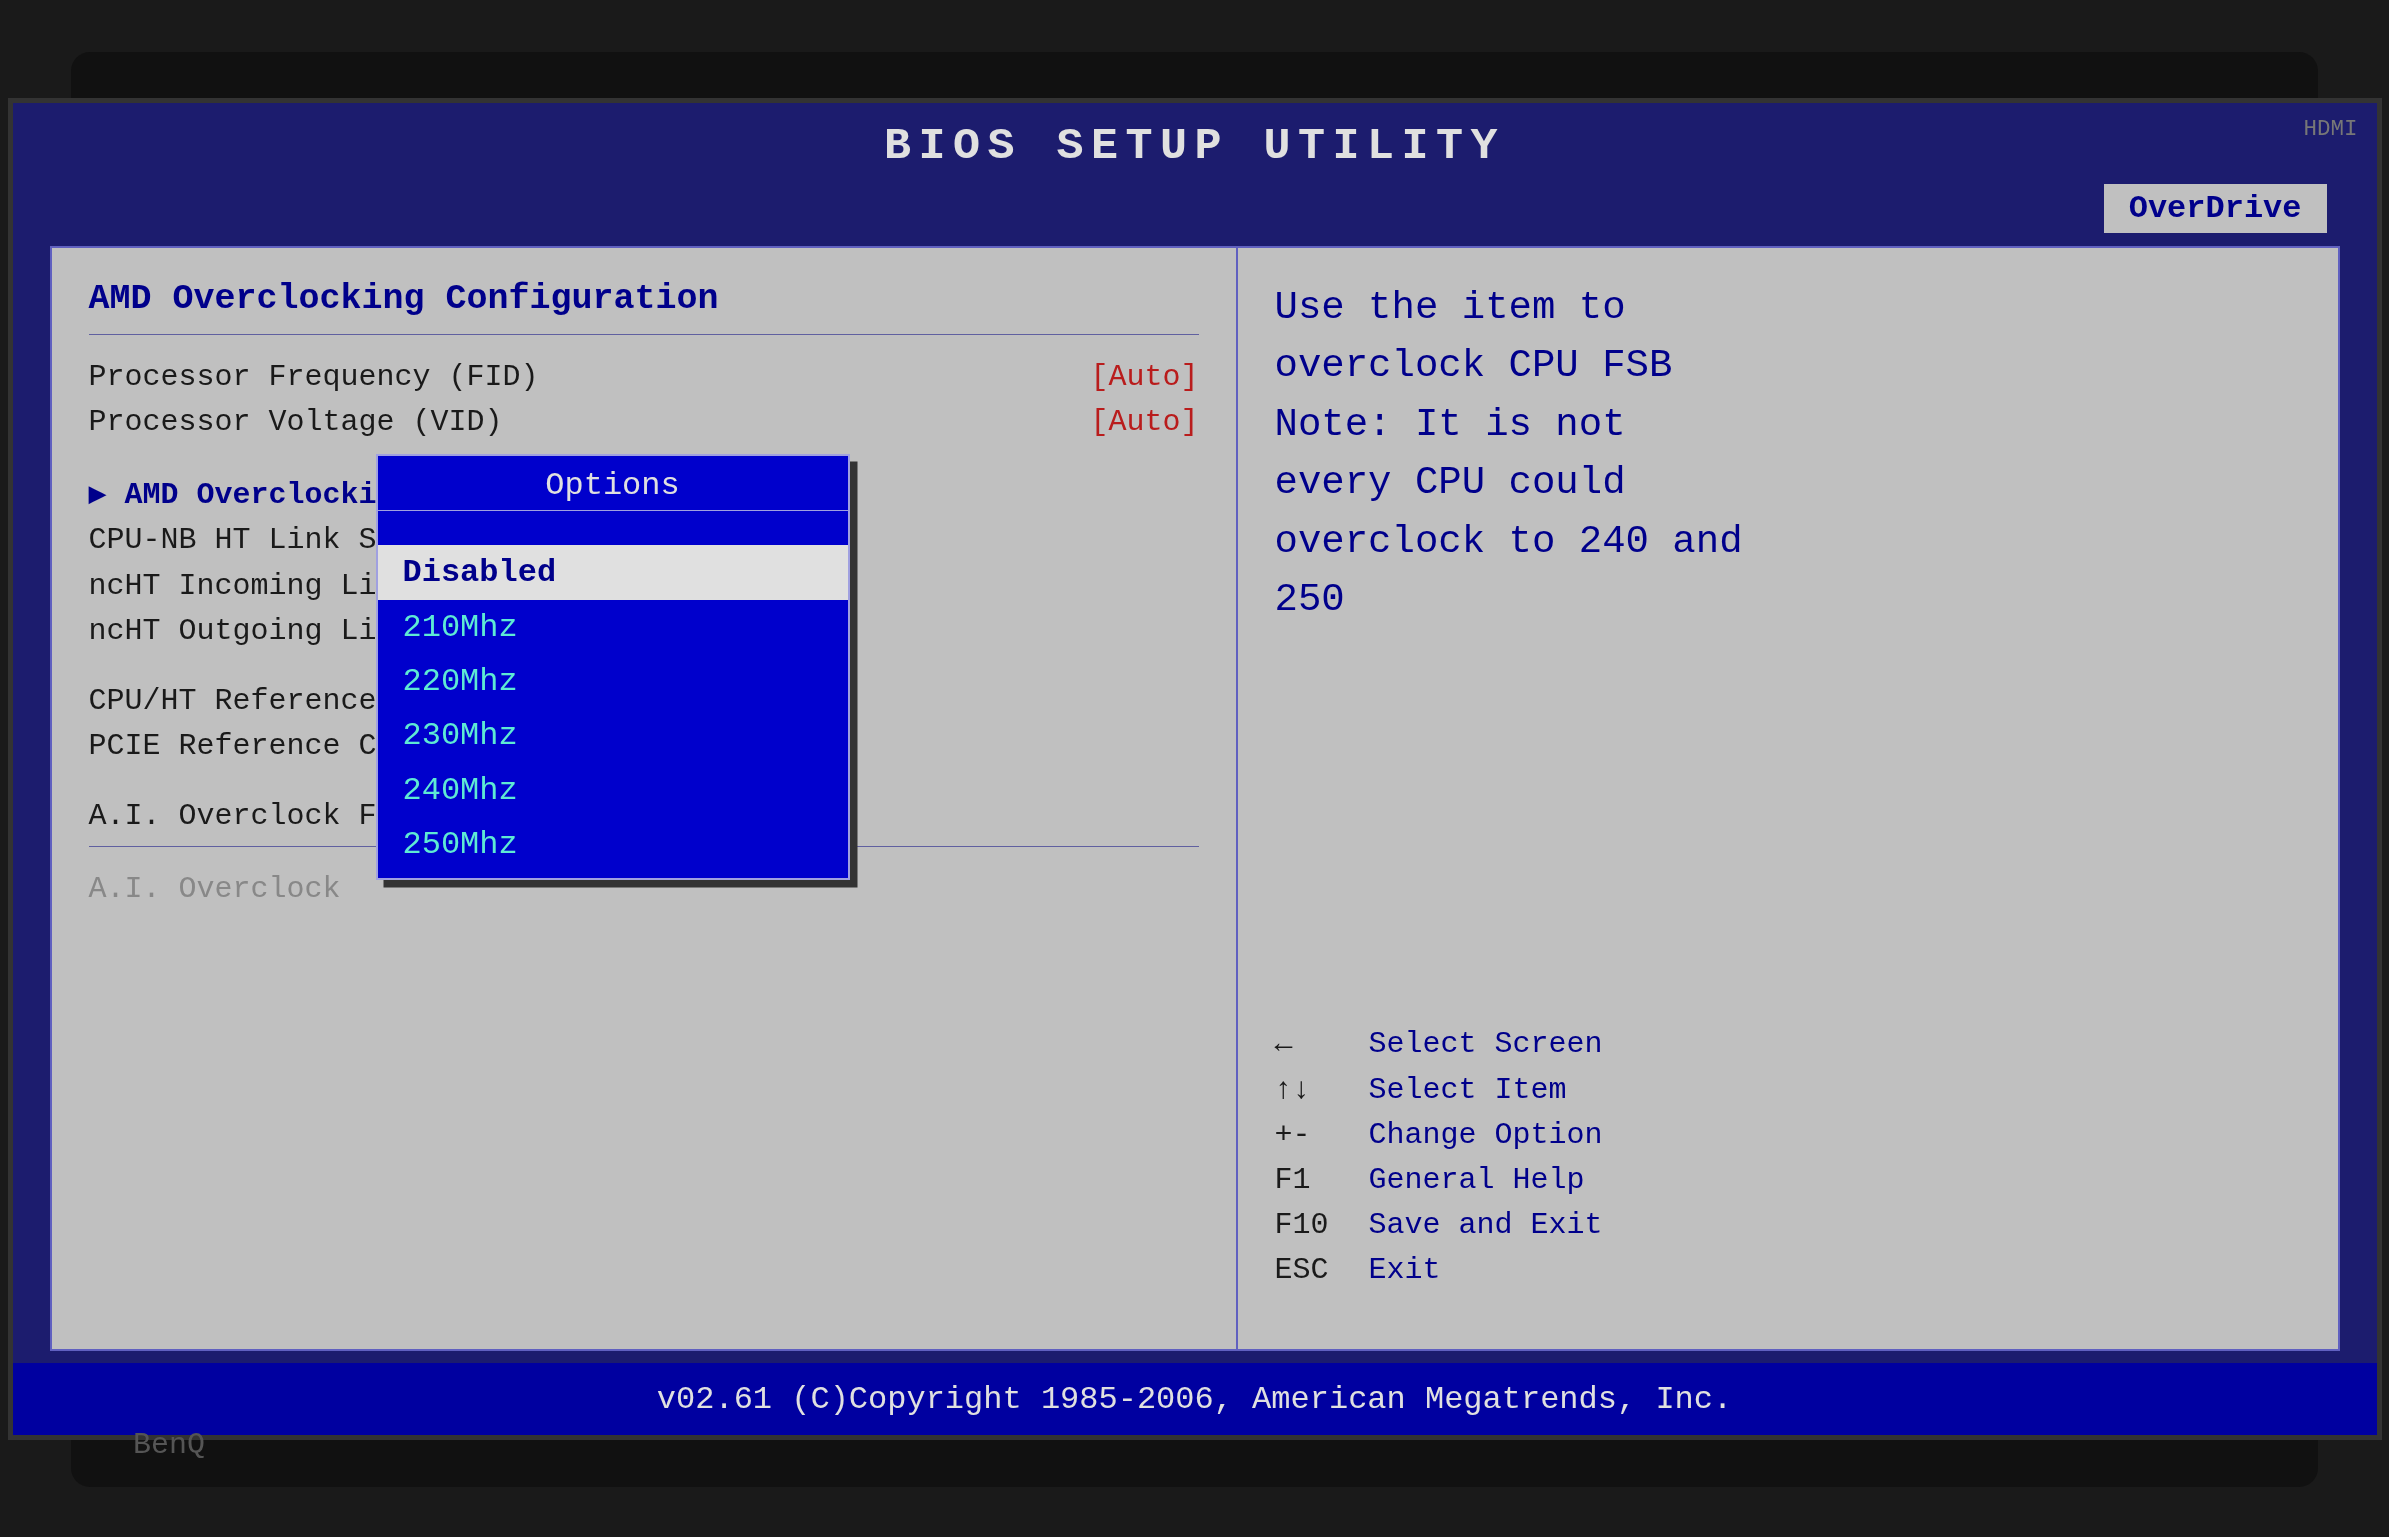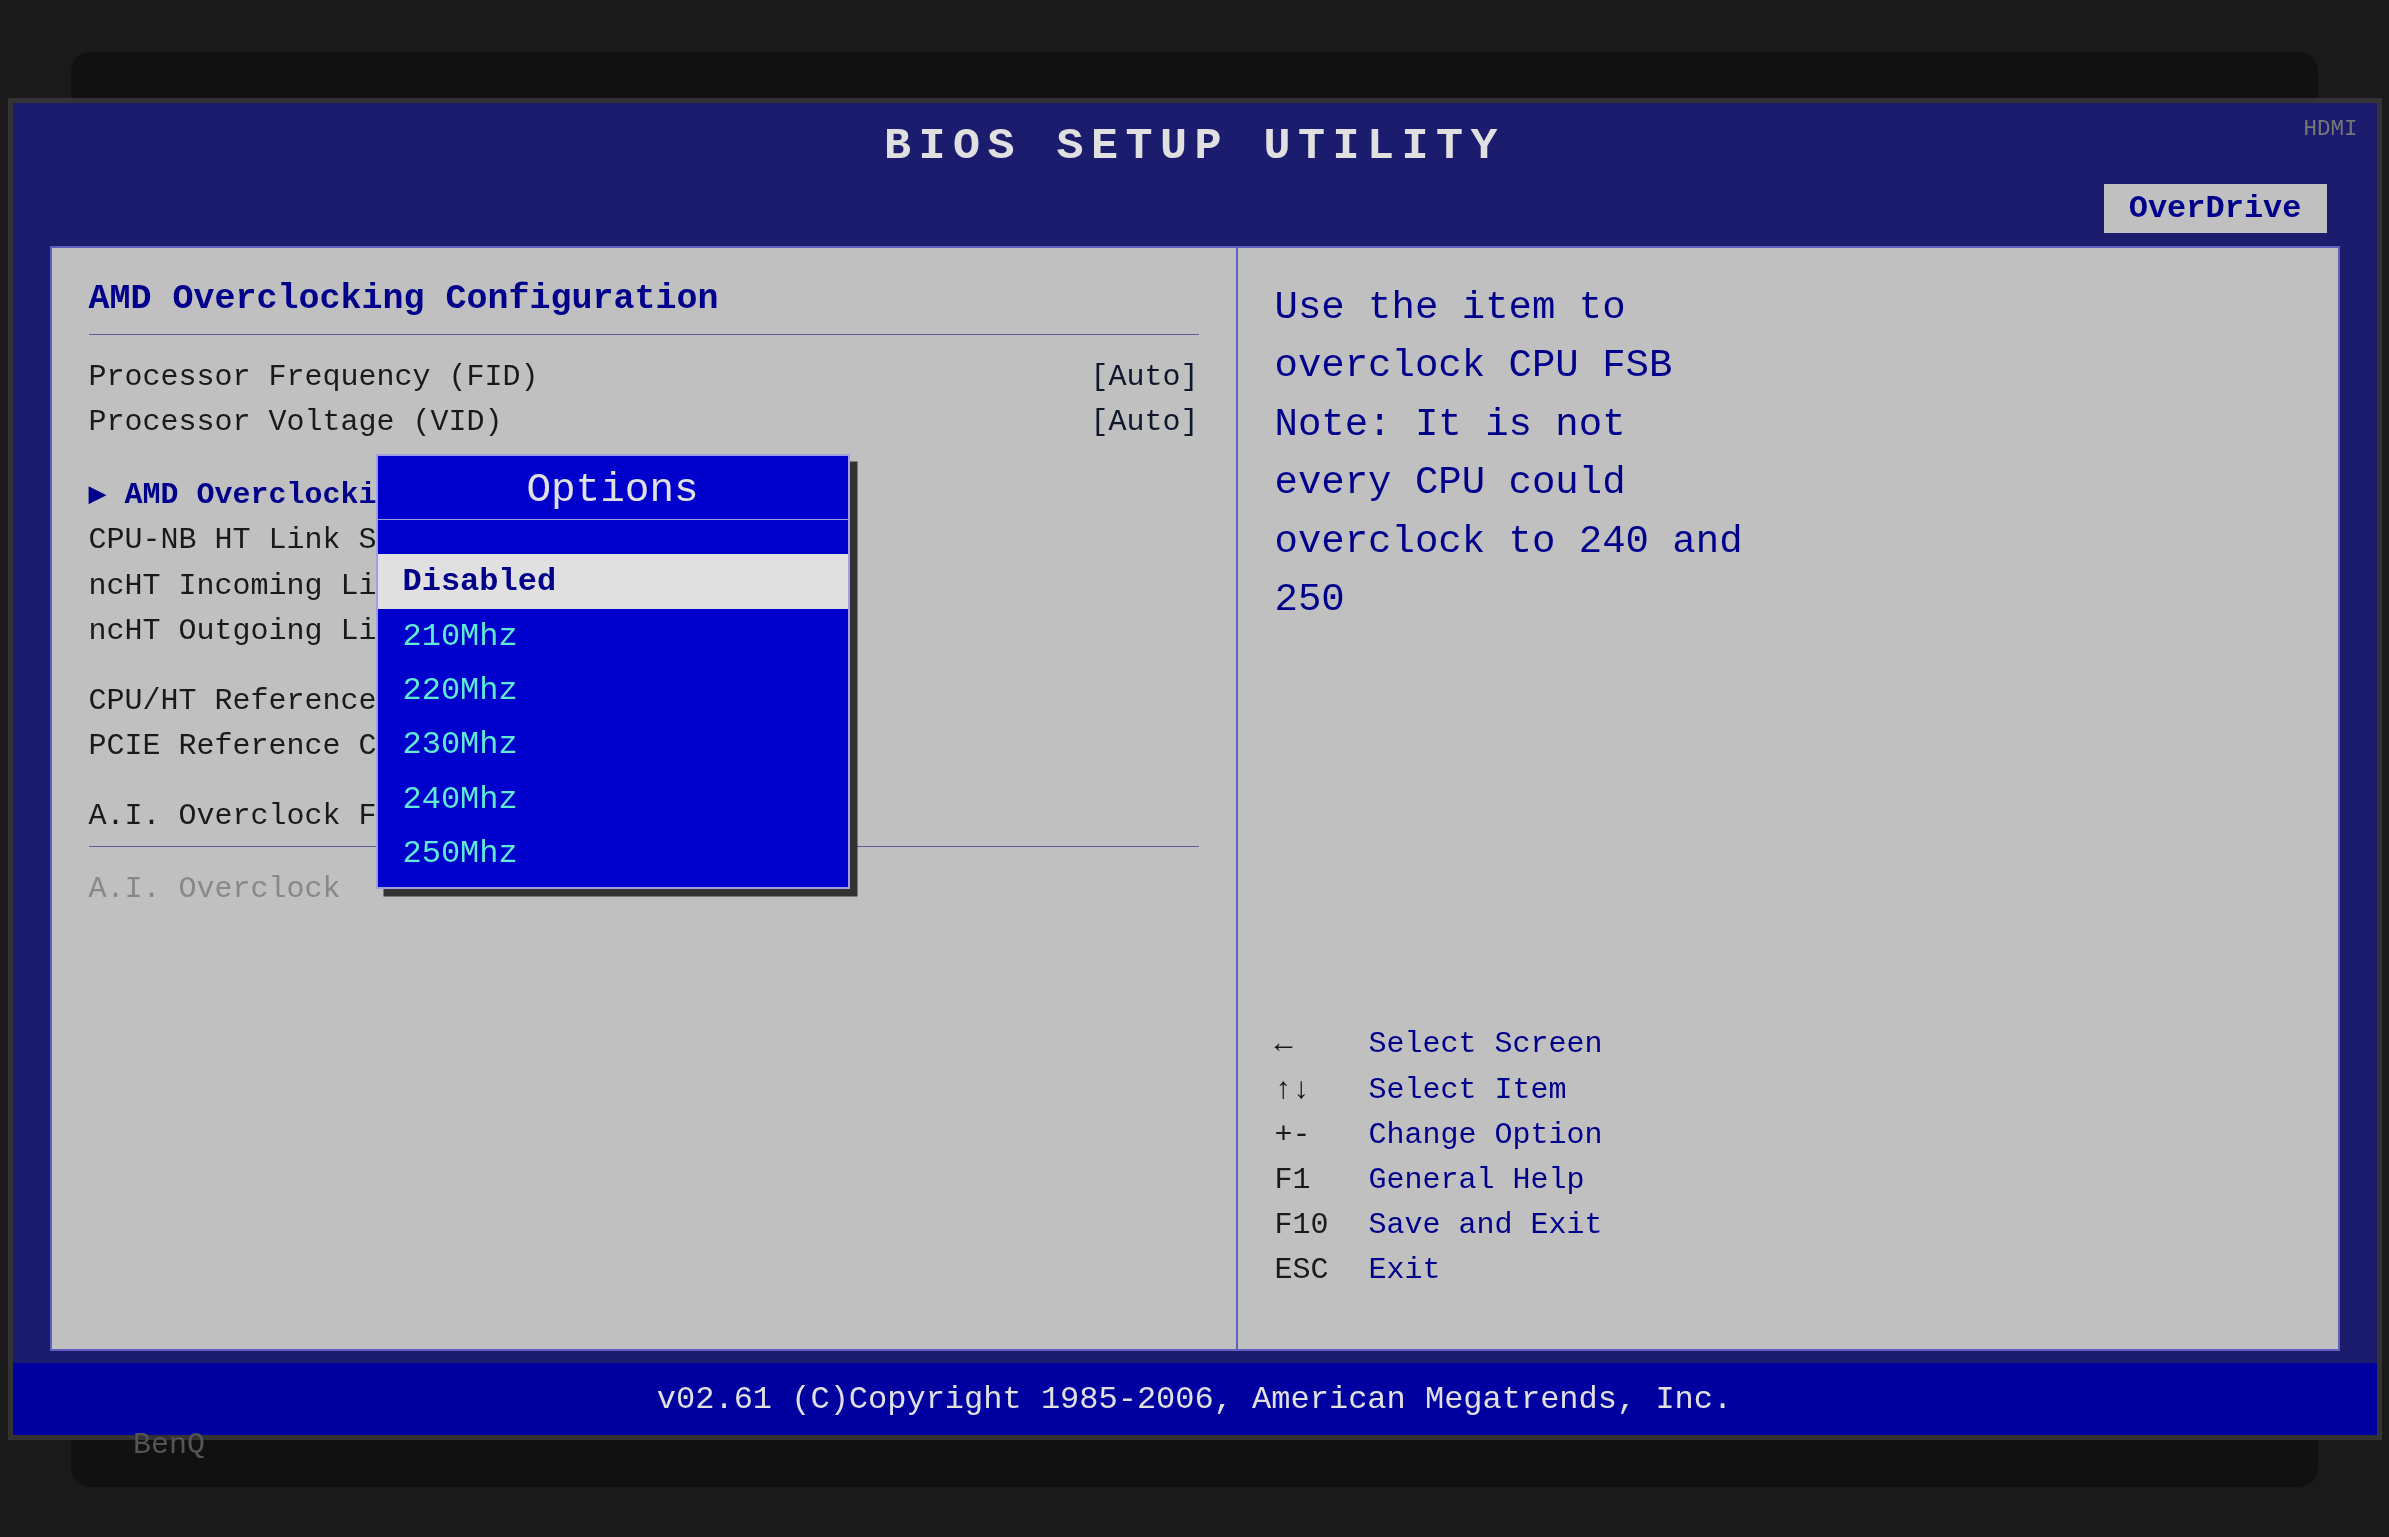--- a/index.html
+++ b/index.html
@@ -100,21 +100,21 @@
       align-items: flex-start;
       margin-bottom: 11.2px;
       gap: 35px;
     }
     .menu-item-label {
       color: #1a1a1a;
       font-size: 30px;
       font-family: 'Courier New', monospace;
     }
     .menu-item-value {
-      color: #0f172a;
+      color: #b91c1c;
       font-size: 30px;
       font-family: 'Courier New', monospace;
     }
     .menu-item-blue {
       color: #00008b;
       font-size: 30px;
       font-family: 'Courier New', monospace;
       font-weight: bold;
     }
     .spacer { height: 25px; }
@@ -173,21 +173,21 @@
       left: 324px;
       width: 474px;
       background: #0000cc;
       border: 2.5px solid #a0a0e0;
       z-index: 10;
       box-shadow: 7.5px 7.5px 0 #333;
     }
     .options-title {
       background: #0000cc;
       color: #e0e0e0;
-      font-size: 41px;
+      font-size: 32px;
       font-family: 'Courier New', monospace;
       text-align: center;
       padding: 11.2px 0 6.2px 0;
       border-bottom: 1.9px solid #a0a0e0;
     }
     .options-list {
       padding: 6.2px 0;
     }
     .option-item {
       color: #5eead4;

